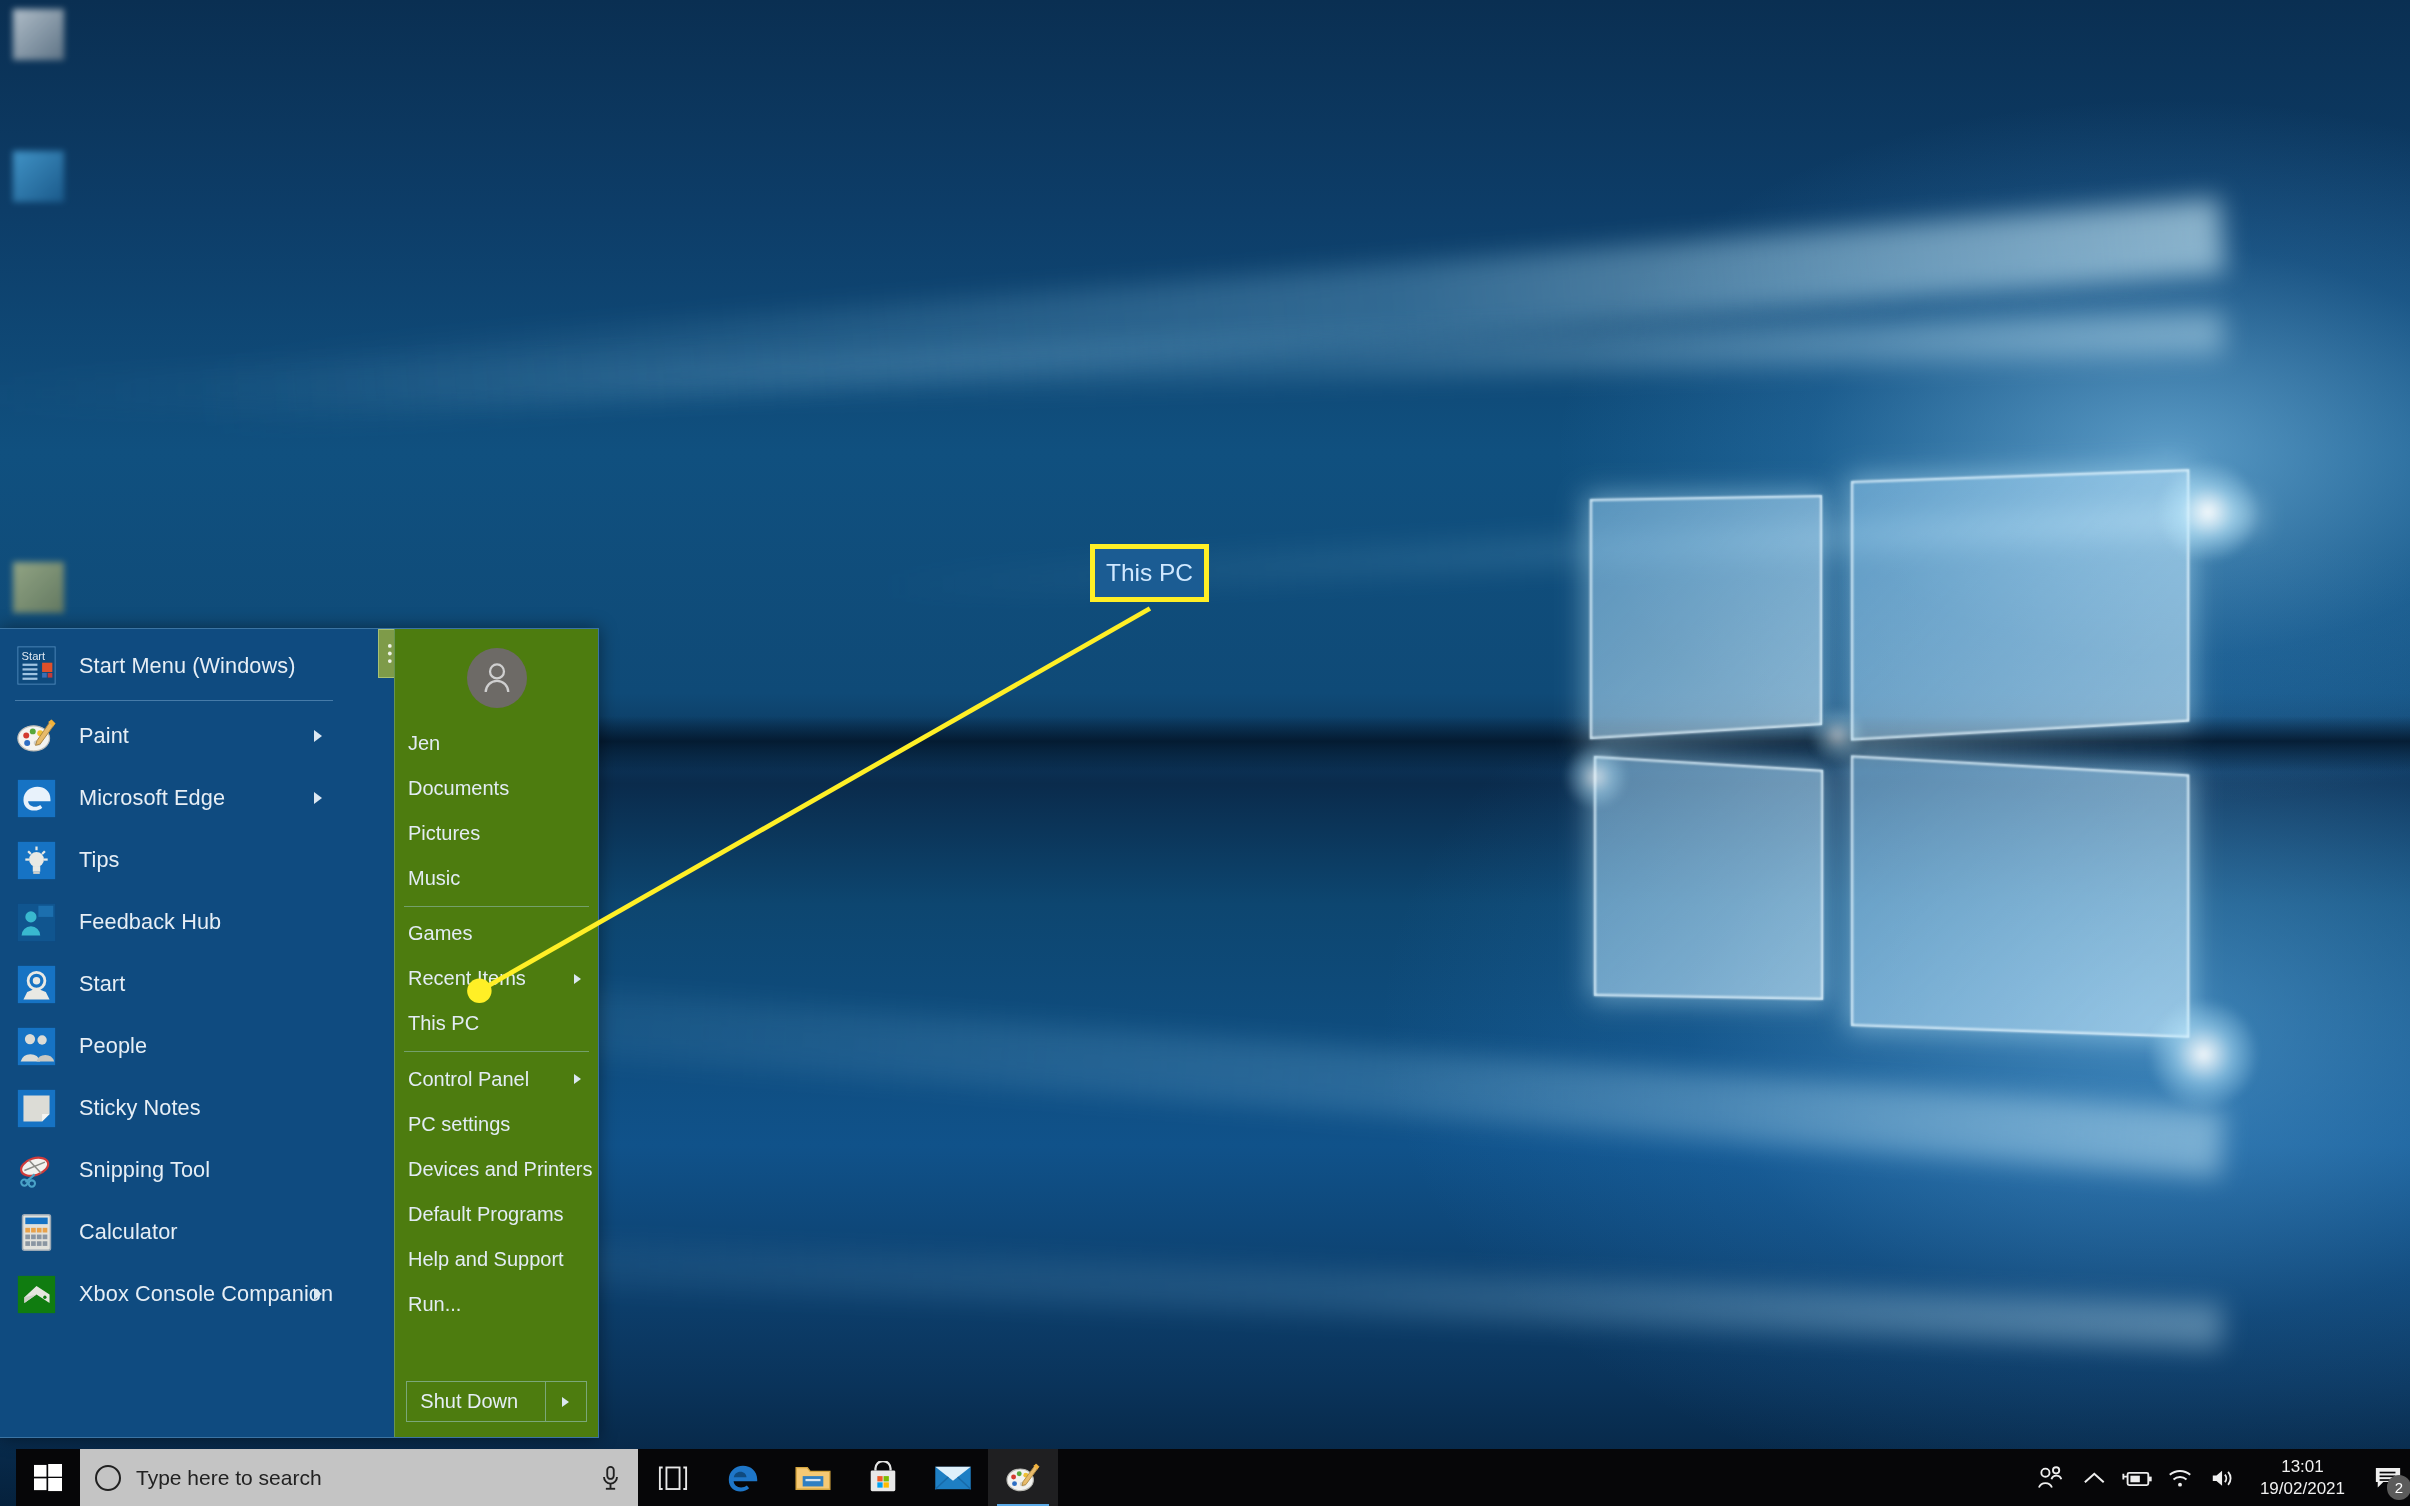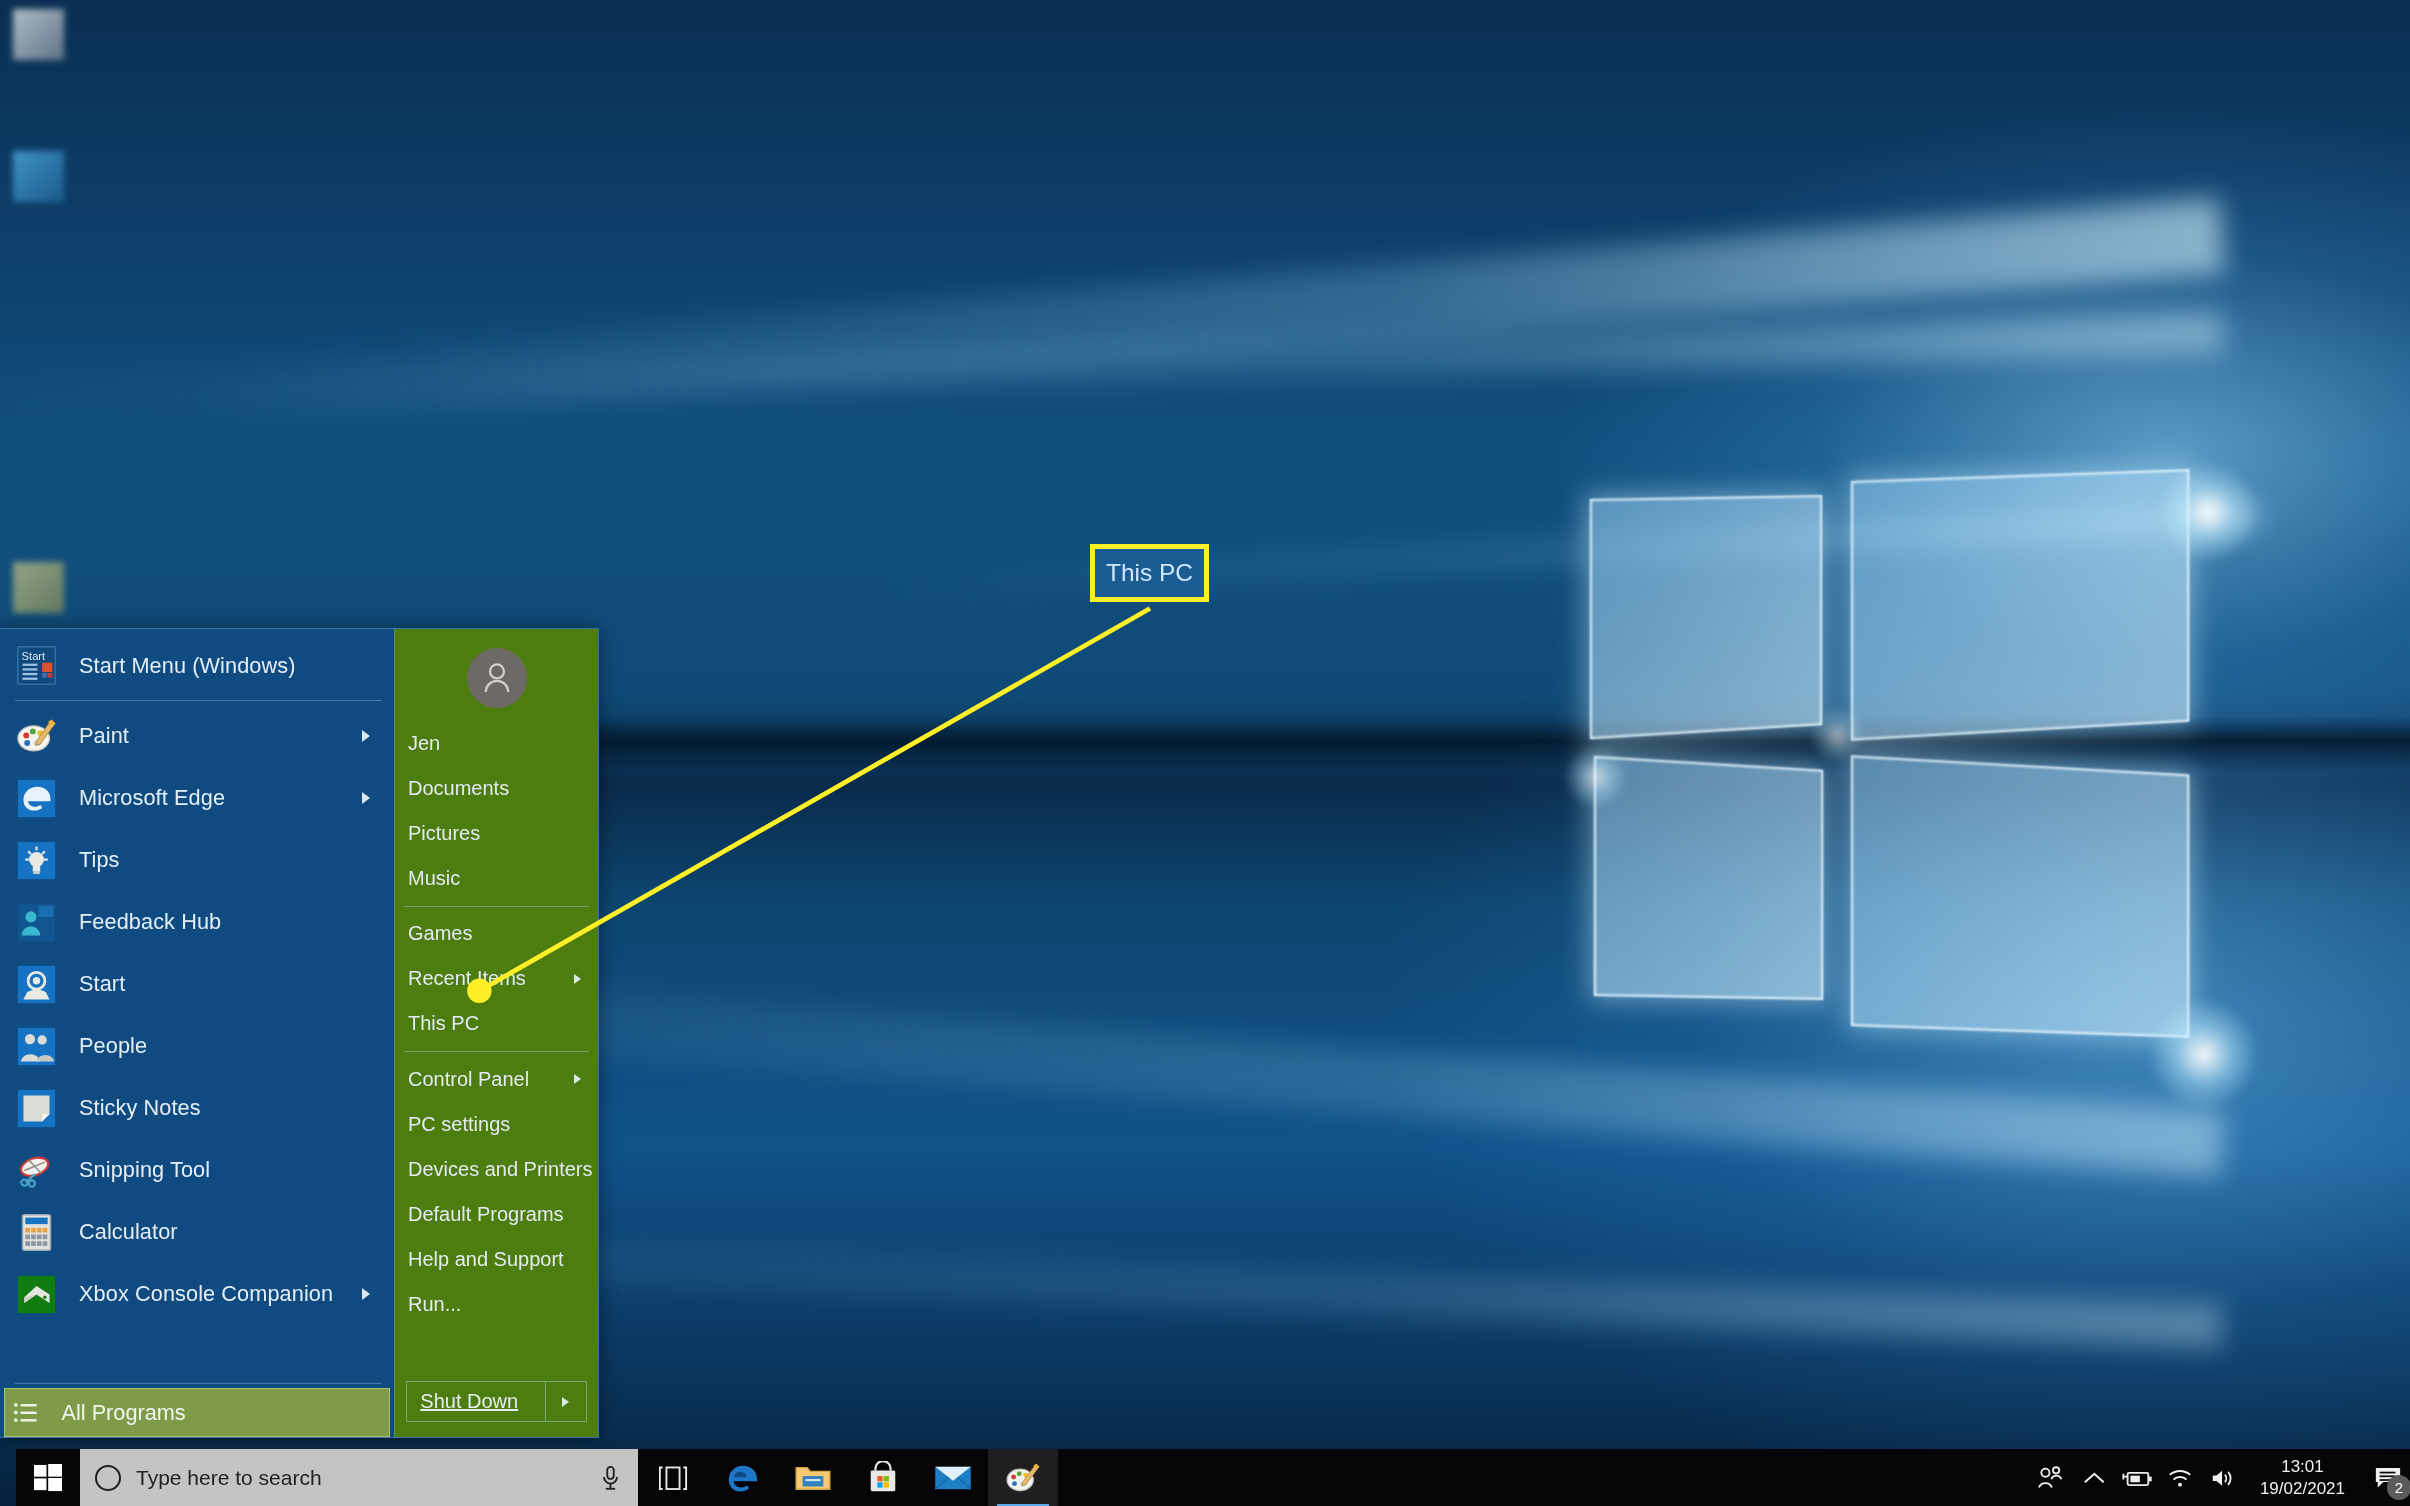--- a/index.html
+++ b/index.html
@@ -69,21 +69,21 @@
     position:absolute; left:0; top:628px; width:599px; height:810px;
     background:#0f4b80;
     border:0.9px solid rgba(150,200,235,.33);
     border-left:none;
     box-shadow:0 0 17px rgba(0,0,0,.45);
     display:flex;
   }
   .sm-left {
     width:394px; position:relative;
     background:#0f4b80;
-    display:flex; flex-direction:column;
+    display:flex; flex-direction:row;
   }
   .sm-right {
     flex:1; position:relative;
     background:#4d7c0f;
     border-left:0.9px solid rgba(165,210,240,.30);
     display:flex; flex-direction:column;
   }
 
   
   .sm-list { padding:5.6px 0 0 0; }
@@ -141,21 +141,21 @@
   .ritem .arr {
     position:absolute; right:17px; top:50%; transform:translateY(-50%);
     width:0; height:0; border-left:7.5px solid #dbe7f1;
     border-top:5.6px solid transparent; border-bottom:5.6px solid transparent;
   }
   .rsep { height:0.9px; margin:4.7px 9.4px 4.7px 9.4px; background:rgba(175,215,245,.40); }
   .shutwrap { margin-top:auto; padding:0 11.3px 15px 11.3px; display:flex; }
   .shutbtn {
     height:41px; flex:1; border:0.9px solid rgba(180,220,250,.45);
     display:flex; align-items:center; padding-left:13px;
-    font-size:20px; color:#e6eef5; cursor:default;text-decoration:underline;
+    font-size:20px; color:#e6eef5; cursor:default;
   }
   .shutarrow {
     width:41px; height:41px; border:0.9px solid rgba(180,220,250,.45);
     border-left:none; display:flex; align-items:center; justify-content:center;
     cursor:default;
   }
   .shutarrow i {
     width:0; height:0; border-left:7.5px solid #dbe7f1;
     border-top:5.6px solid transparent; border-bottom:5.6px solid transparent;
     display:block;

